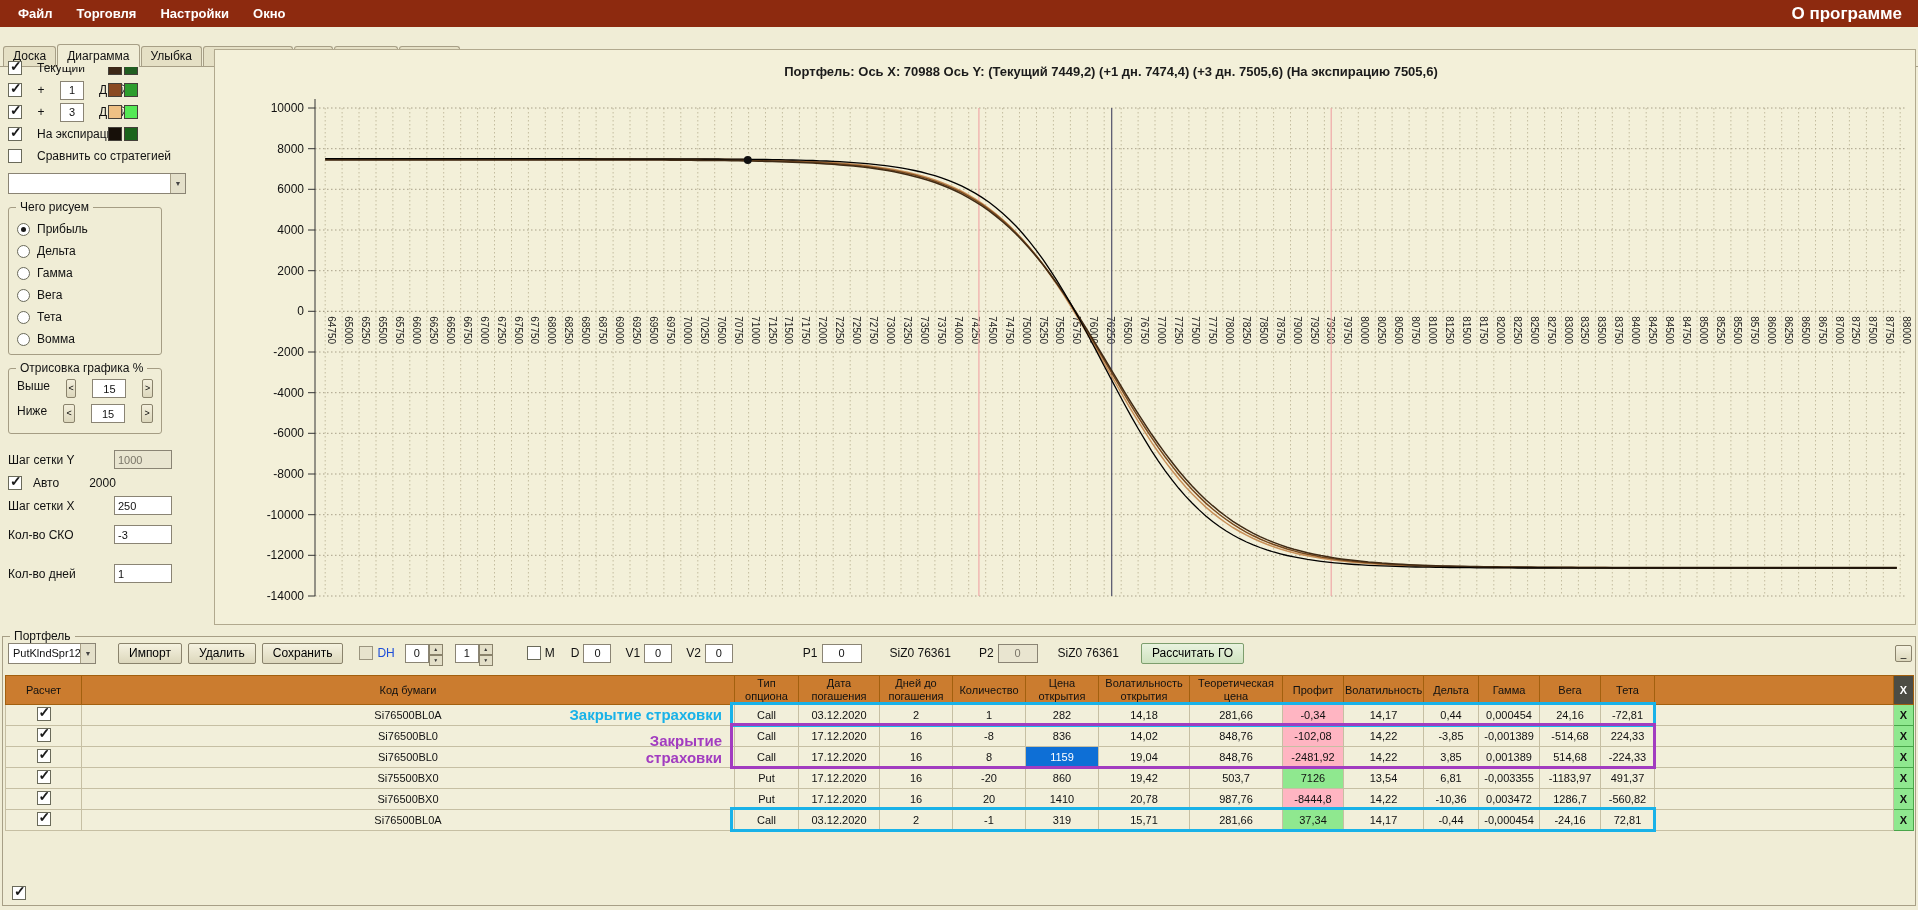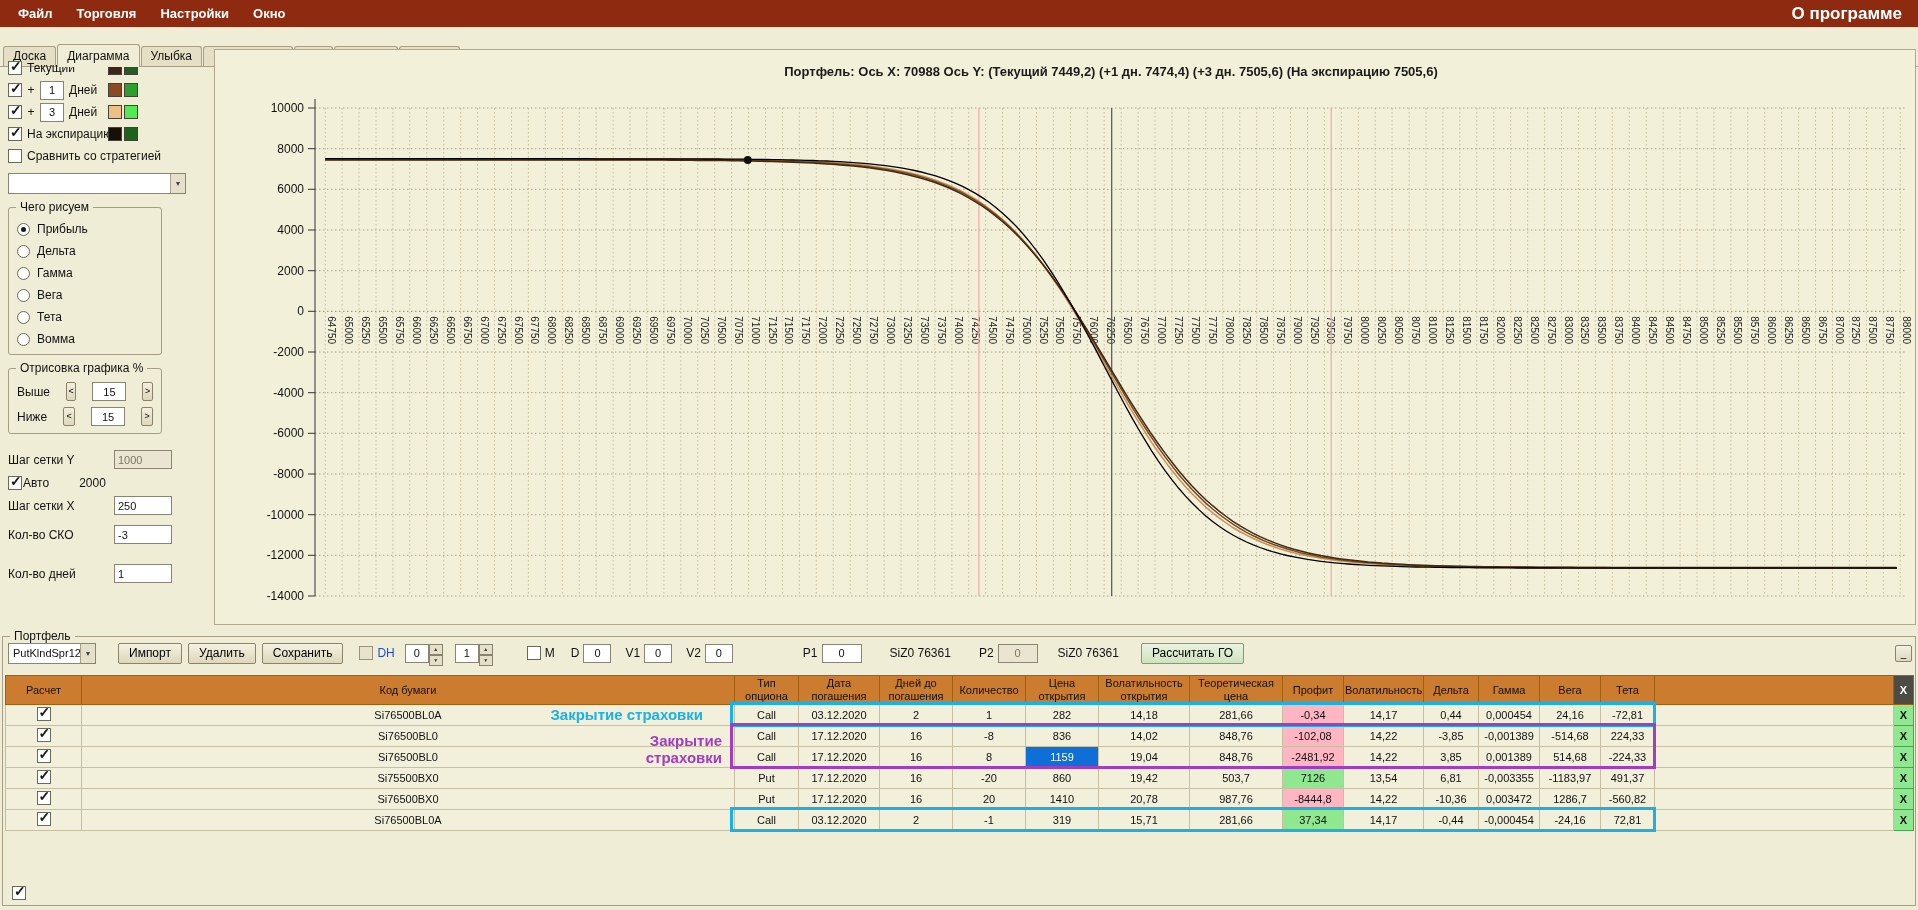--- a/index.html
+++ b/index.html
@@ -11,34 +11,34 @@
   .menu-item{padding:4px 12px;font-weight:bold;font-size:13px;cursor:default;}
   .menu-right{margin-left:auto;font-weight:bold;font-size:17px;padding-right:10px;cursor:default;}
 
   
   .tabbar{position:absolute;left:0;top:27px;width:1918px;height:40px;border-bottom:1px solid #a79f86;display:flex;align-items:flex-end;padding-left:3px;}
   .tab{height:20px;line-height:19px;padding:0 9px;border:1px solid #a79f86;border-bottom:none;border-radius:3px 3px 0 0;background:#e5e0c5;margin-right:1px;font-size:12px;cursor:default;}
   .tab.active{height:23px;line-height:22px;background:var(--bg,#f0edd6);margin-bottom:-1px;z-index:2;position:relative;}
 
   
   .sidebar{position:absolute;left:0;top:50px;width:214px;height:575px;padding:7px 4px 0 8px;font-size:12px;}
-  .srow{display:flex;align-items:center;height:22px;gap:5px;position:relative;}
+  .srow{display:flex;align-items:center;height:22px;gap:15px;position:relative;}
   .sw{position:absolute;left:100px;display:flex;gap:2px;}
   .sw i{width:14px;height:14px;border:1px solid #44403a;display:block;}
   .plus{width:8px;text-align:center;}
   .slab{white-space:nowrap;}
   .cb{width:14px;height:14px;background:#fff;border:1px solid #6a6a5a;display:inline-block;position:relative;flex:none;}
   .cb.checked::after{content:"✓";position:absolute;left:1px;top:-4px;font-size:14px;font-weight:bold;color:#1a1a1a;}
   .cb.dis{background:#e7e3cd;border-color:#9a947f;}
   .radio{width:13px;height:13px;border-radius:50%;background:#fff;border:1px solid #6a6a5a;display:inline-block;position:relative;flex:none;}
   .radio.sel::after{content:"";position:absolute;left:3px;top:3px;width:5px;height:5px;border-radius:50%;background:#1a1a1a;}
   .radio-row{display:flex;align-items:center;gap:7px;height:22px;}
   .gbox{border:1px solid #a59d84;border-radius:3px;position:relative;width:154px;padding:10px 8px 4px 8px;margin-top:13px;background:transparent;}
   .glab{position:absolute;top:-8px;left:7px;background:var(--bg,#f0edd6);padding:0 4px;font-size:12px;}
-  .rrow{display:flex;align-items:center;gap:16px;height:25px;}
+  .rrow{display:flex;gap:16px;height:25px;}
   .rlab{width:34px;}
   .sbtn{width:17px;height:19px;padding:0;font-size:9px;line-height:1;background:linear-gradient(#f3efdc,#dcd7bc);border:1px solid #8a836c;border-radius:2px;font-family:inherit;}
   .frow{display:flex;align-items:center;height:23px;position:relative;}
   .flab{width:106px;}
   .mt14{margin-top:14px;} .mt6{margin-top:6px;} .mt4{margin-top:16px;}
 
   
   .tb{background:#fff;border:1px solid #8a8474;height:19px;font-size:11px;font-family:inherit;padding:0 3px;color:#111;}
   .center{text-align:center;}
   .w24{width:24px;} .w28{width:28px;} .w32{width:34px;} .w40{width:40px;} .w58{width:58px;}
@@ -193,21 +193,21 @@
       <button class="sbtn">&gt;</button>
     </div>
   </div>
 
   <div class="frow mt14">
     <span class="flab">Шаг сетки Y</span>
     <input class="tb w58 dis" value="1000" style="">
   </div>
   <div class="frow">
     <span class="cb checked"></span>
-    <span style="margin-left:1px">Авто</span>
+    <span style="margin-left:11px">Авто</span>
     <span style="margin-left:30px">2000</span>
   </div>
   <div class="frow">
     <span class="flab">Шаг сетки X</span>
     <input class="tb w58" value="250" style="">
   </div>
   <div class="frow mt6">
     <span class="flab">Кол-во СКО</span>
     <input class="tb w58" value="-3" style="">
   </div>
@@ -661,17 +661,17 @@
         <td class="xcell">X</td>
       </tr>
     </tbody>
   </table>
 
 <span class="cb checked below-cb"></span>
 
 <div class="ann-box" style="border-color: rgb(25, 178, 232); left: 730px; top: 702px; width: 926px; height: 25px;"></div>
 <div class="ann-box" style="border-color: rgb(162, 60, 192); left: 730px; top: 723px; width: 926px; height: 46px;"></div>
 <div class="ann-box" style="border-color: rgb(25, 178, 232); left: 730px; top: 807px; width: 926px; height: 25px;"></div>
-<div class="ann-label" style="color: rgb(25, 178, 232); left: 416px; top: 706px; width: 287px;">Закрытие страховки</div>
+<div class="ann-label" style="color: rgb(25, 178, 232); left: 435px; top: 706px; width: 287px;">Закрытие страховки</div>
 <div class="ann-label" style="color: rgb(162, 60, 192); left: 435px; top: 732px; width: 287px;">
     <div>Закрытие</div>
     <div>страховки</div>
   </div>
 
 </body></html>

